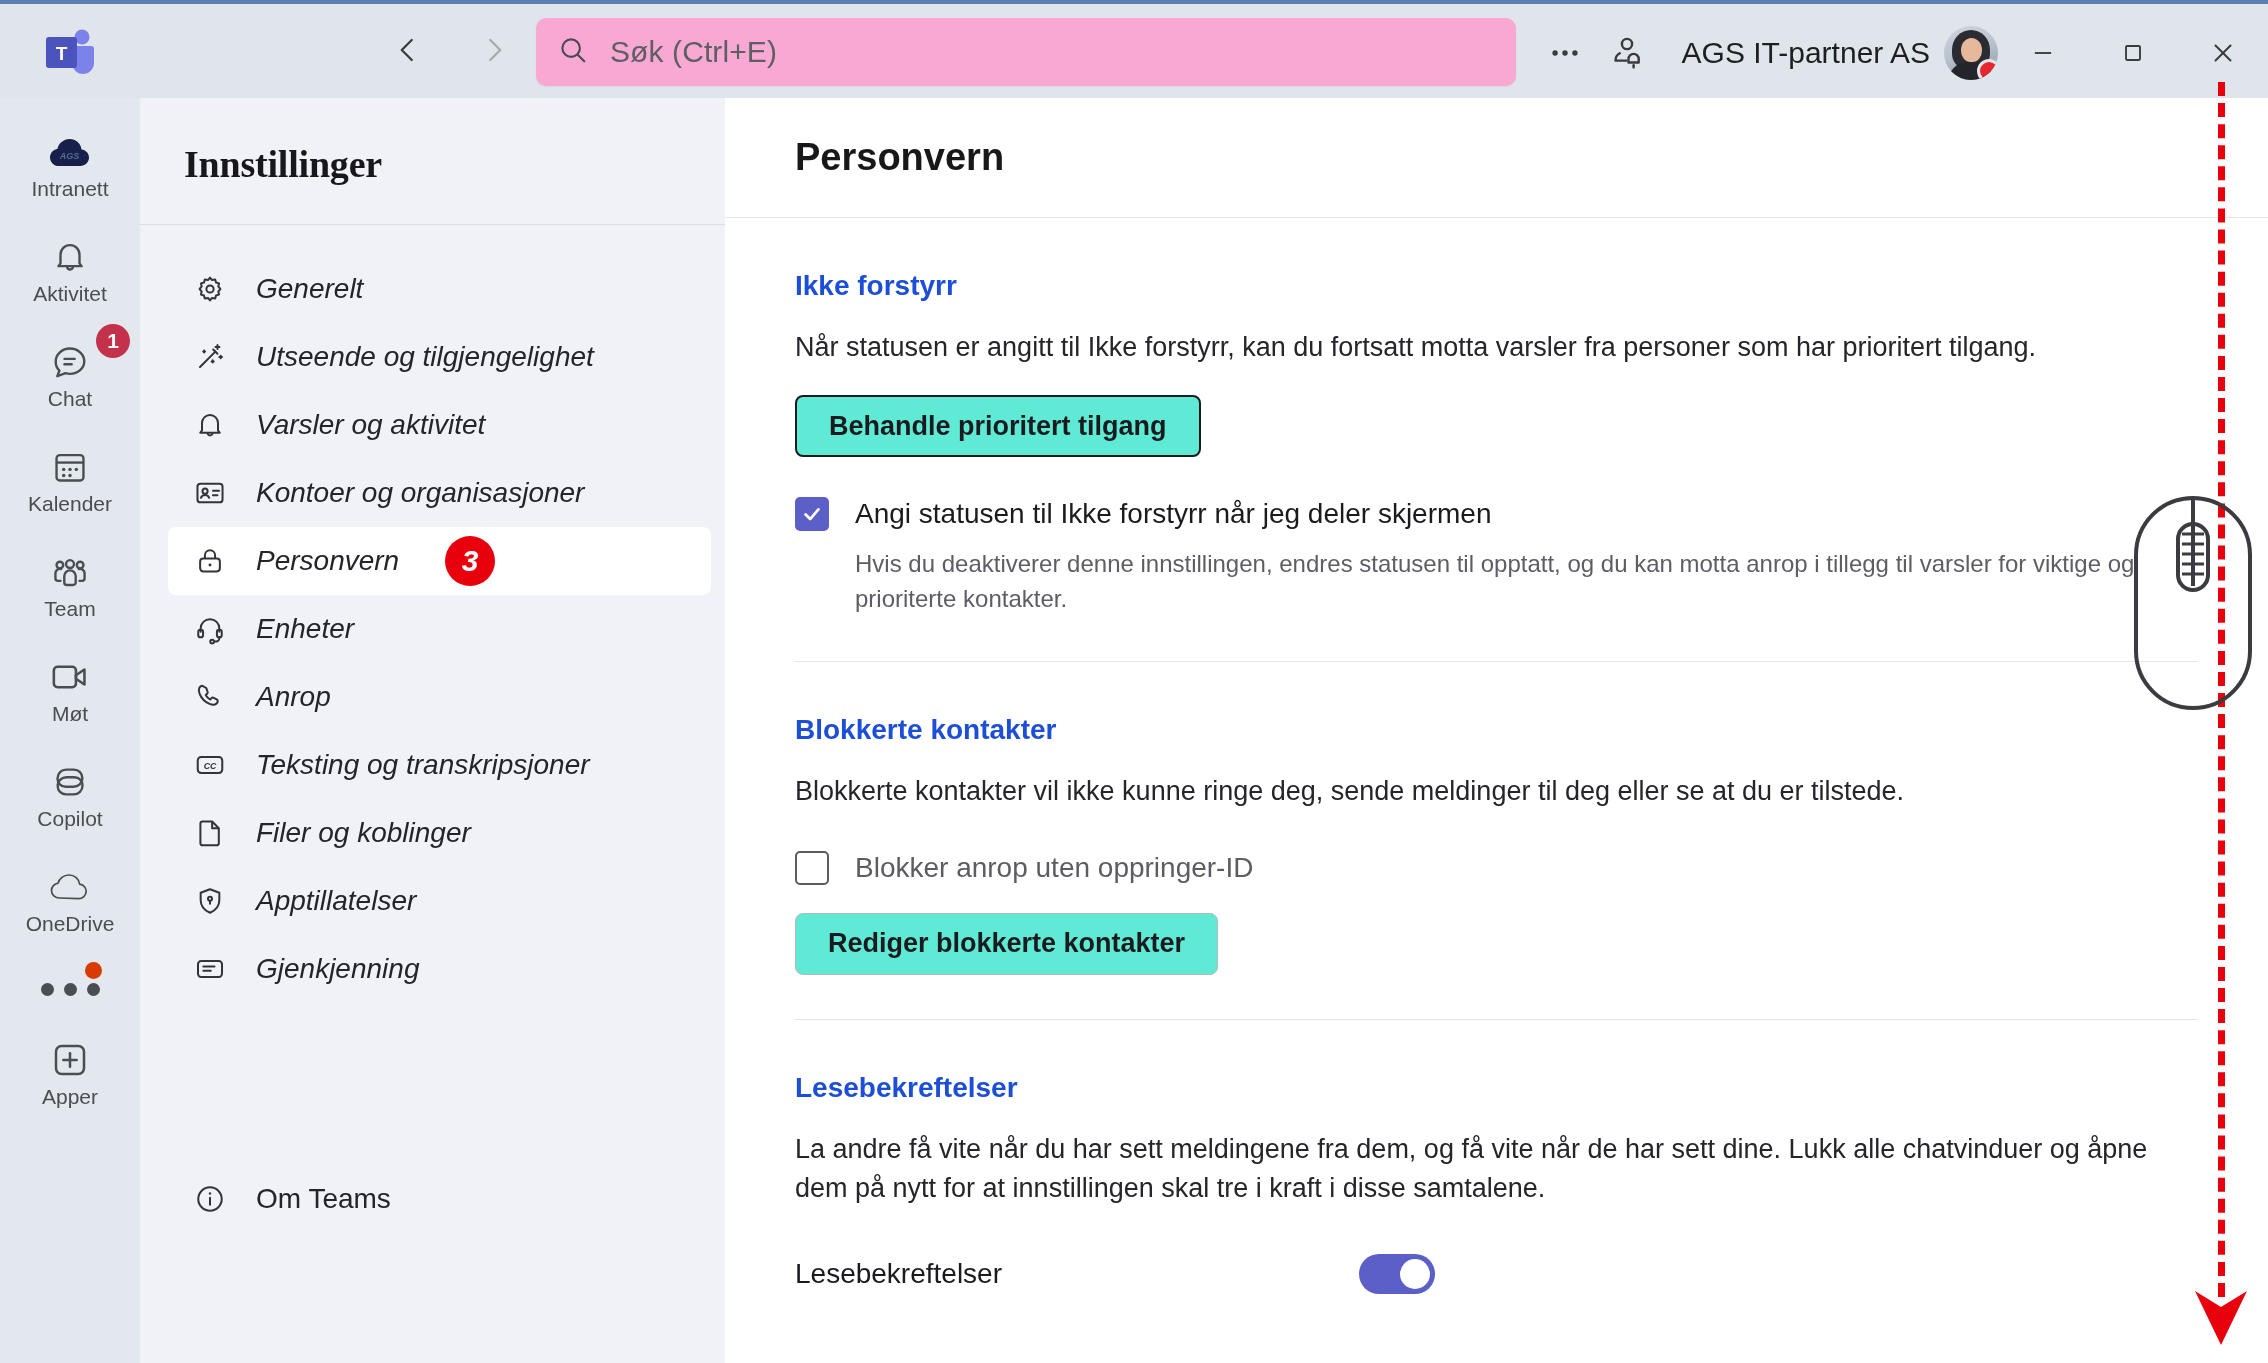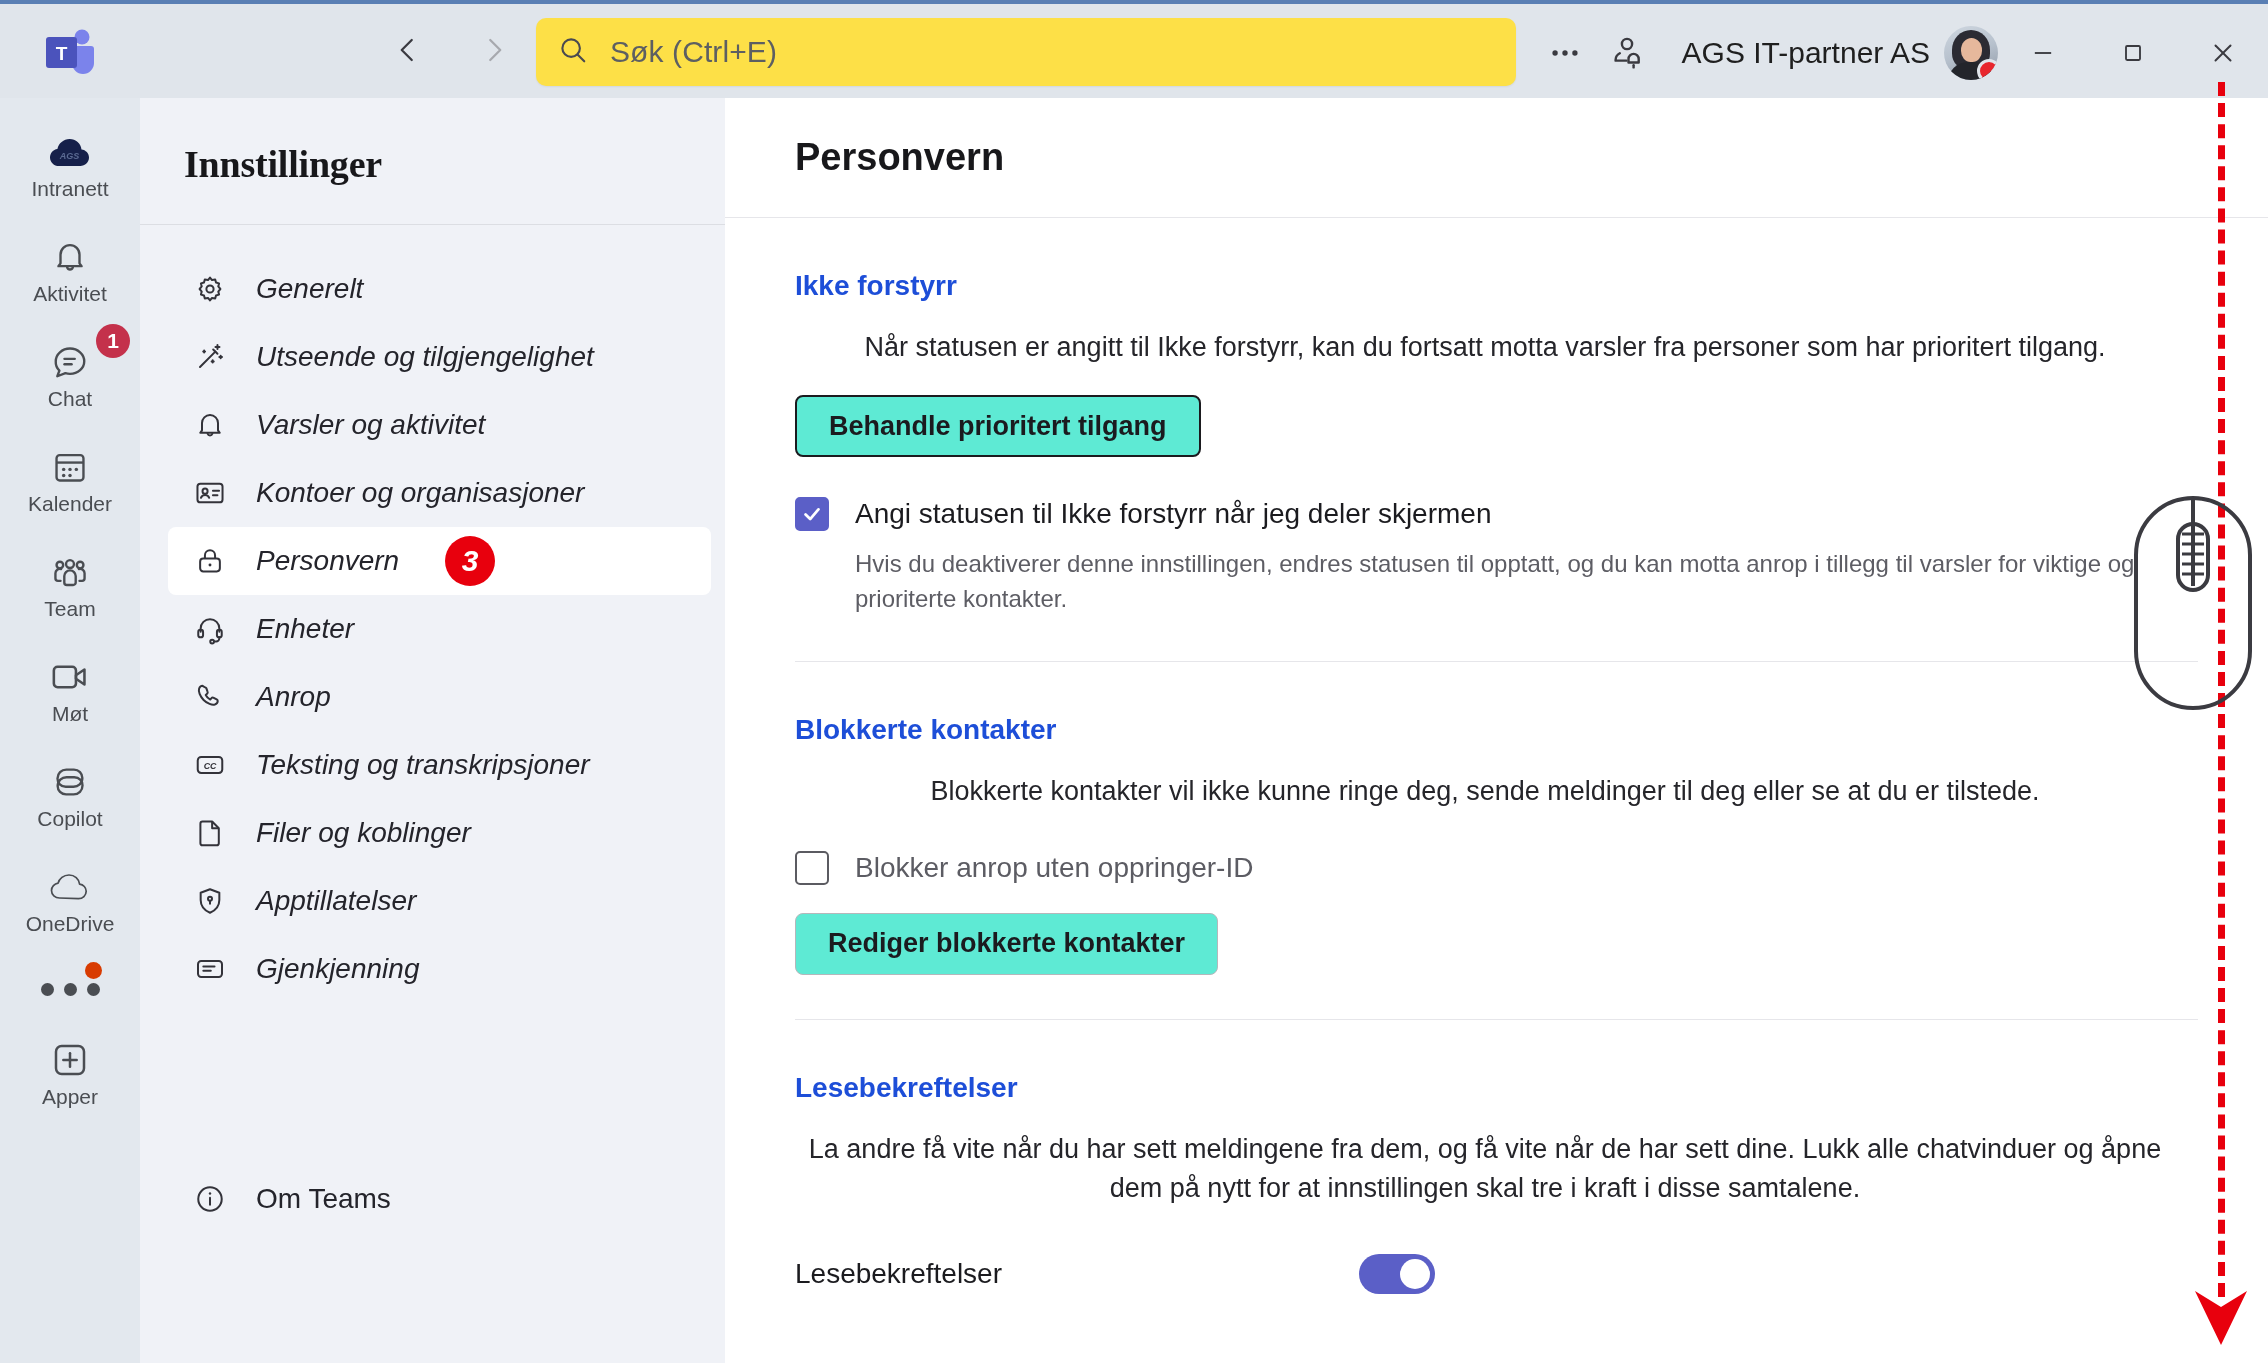--- a/index.html
+++ b/index.html
@@ -32,21 +32,21 @@
   .navbtn {
     width: 56px; height: 56px; border-radius: 6px;
     display: flex; align-items: center; justify-content: center;
     cursor: pointer;
   }
   .navbtn svg { display: block; }
 
   .searchbox {
     position: absolute; left: 536px; top: 14px;
     width: 980px; height: 68px;
-    background: #fde047; border-radius: 10px;
+    background: #f9a8d4; border-radius: 10px;
     display: flex; align-items: center;
     padding: 0 22px; gap: 22px;
     box-shadow: 0 1px 2px rgba(0,0,0,0.06);
     cursor: text;
   }
   .search-ph { color: #5d5f62; font-size: 30px; letter-spacing: .1px; }
 
   .tb-right {
     position: absolute; right: 0; top: 0; height: 98px;
     display: flex; align-items: center;
@@ -156,21 +156,21 @@
     overflow: hidden;
   }
   .content-head {
     height: 120px; display: flex; align-items: center;
     padding-left: 70px; border-bottom: 1px solid #e6e6ea;
   }
   .content-head h1 { font-size: 38px; font-weight: bold; color: #18181b; }
   .content-body { padding: 0 70px; }
 
   .sec-title { font-size: 28px; font-weight: bold; color: #1d4ed8; margin-top: 52px; }
-  .sec-desc { font-size: 27px; color: #25252a; margin-top: 26px; line-height: 1.45; max-width: 1380px; text-align: center; }
+  .sec-desc { font-size: 27px; color: #25252a; margin-top: 26px; line-height: 1.45; max-width: 1380px; }
 
   .btn-outline {
     margin-top: 28px;
     display: inline-flex; align-items: center; justify-content: center;
     height: 62px; padding: 0 32px;
     border: 1px solid #b5b7bb; border-radius: 8px;
     background: #5eead4; font-size: 27px; font-weight: bold; color: #1b1b1f;
     cursor: pointer;
   }
   .btn-outline.focused { border: 2px solid #1b1b1f; }

